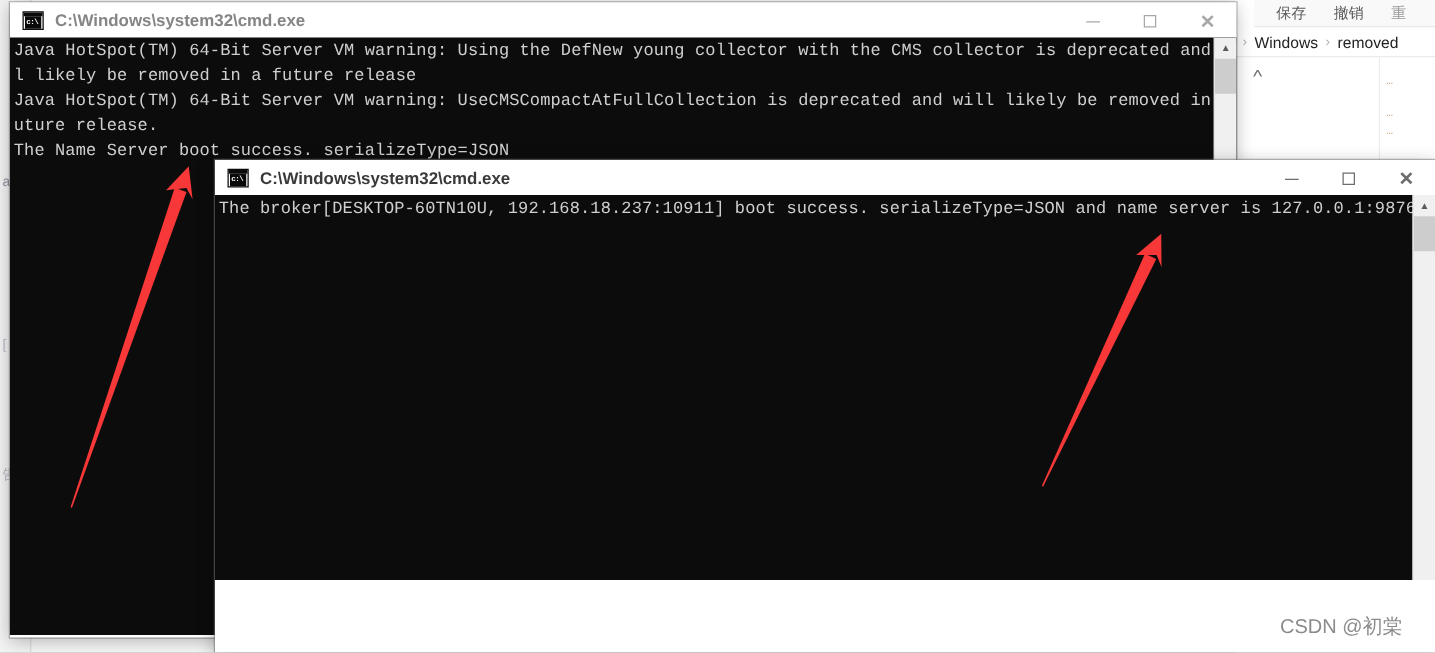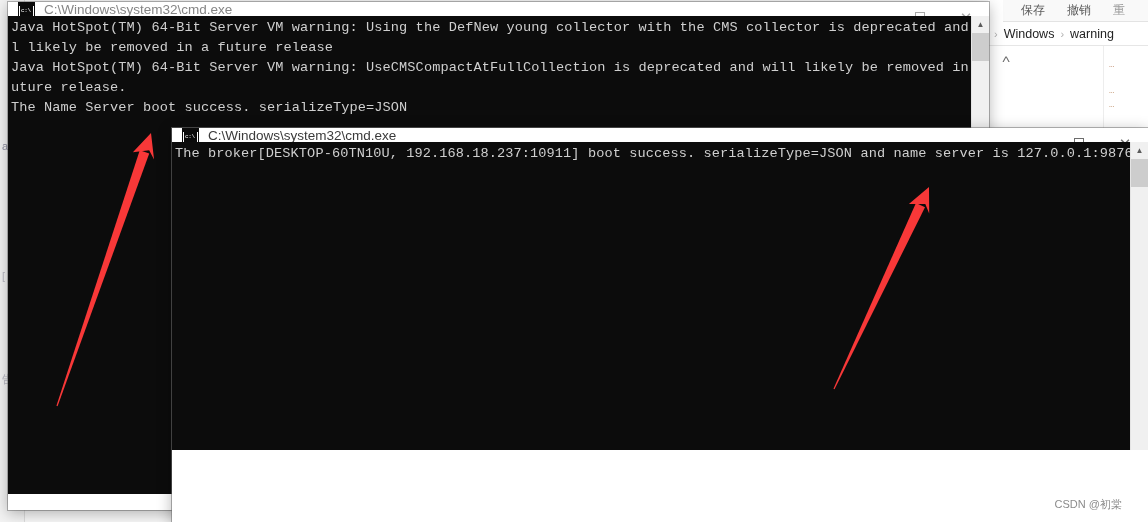--- a/index.html
+++ b/index.html
@@ -132,26 +132,27 @@
   .rp-f3 { top: 54px; color:#c9a07f; }
   .rp-f4 { top: 80px; color:#c98a6a; }
 
   
   .win {
     position: absolute;
     background: #ffffff;
     box-shadow: 0 3px 14px rgba(0,0,0,0.30), 0 0 0 1px rgba(130,130,130,0.55);
   }
   .win-title {
-    height: 14px;
+    height: 28px;
     background: #ffffff;
     display: flex;
     align-items: center;
     position: relative;
     box-sizing: border-box;
+    font-weight: bold;
   }
   .win-icon {
     width: 17px;
     height: 15px;
     margin-left: 10px;
     margin-right: 9px;
     background: #ffffff;
     border: 1px solid #0a0a0a;
     position: relative;
     box-sizing: border-box;
@@ -288,21 +289,21 @@
     width: 1148px;
     height: 522px;
     pointer-events: none;
   }
 
   
   .watermark {
     position: absolute;
     right: 26px;
     bottom: 10px;
-    font-size: 11px;
+    font-size: 16px;
     color: #8b8b8b;
     font-family: "Liberation Sans", sans-serif;
     white-space: nowrap;
   }
 </style>
 </head>
 <body>
 
 <div id="screen">
 
@@ -319,21 +320,21 @@
       <div class="rp-toolbar">
         <span class="rp-toolbar-item">保存</span>
         <span class="rp-toolbar-item">撤销</span>
         <span class="rp-toolbar-item cut">重</span>
       </div>
 
       <div class="rp-breadcrumb">
         <span class="rp-crumb-sep">›</span>
         <span class="rp-crumb">Windows</span>
         <span class="rp-crumb-sep">›</span>
-        <span class="rp-crumb">warning</span>
+        <span class="rp-crumb">removed</span>
       </div>
 
       <div class="rp-body">
         <div class="rp-collapse">˄</div>
         <div class="rp-divider"></div>
         <div class="rp-faint-line rp-f1">…</div>
         <div class="rp-faint-line rp-f2">…</div>
         <div class="rp-faint-line rp-f3">…</div>
         <div class="rp-faint-line rp-f4">…</div>
       </div>

